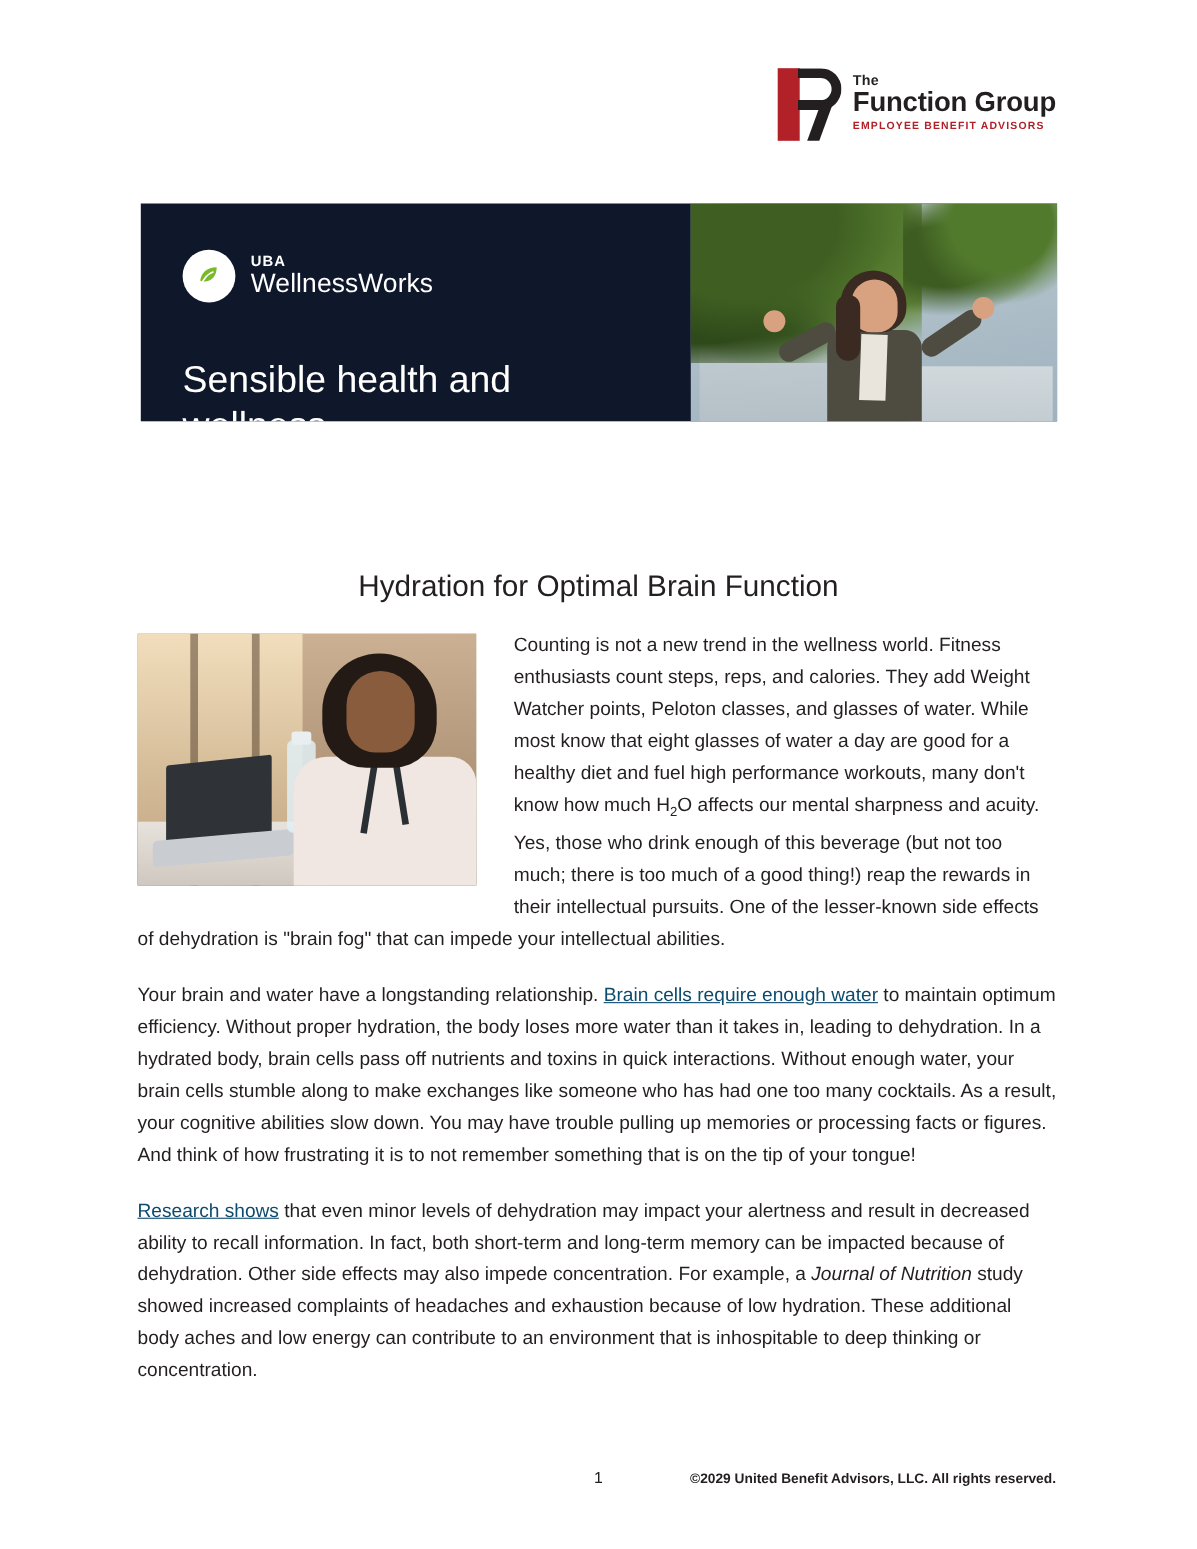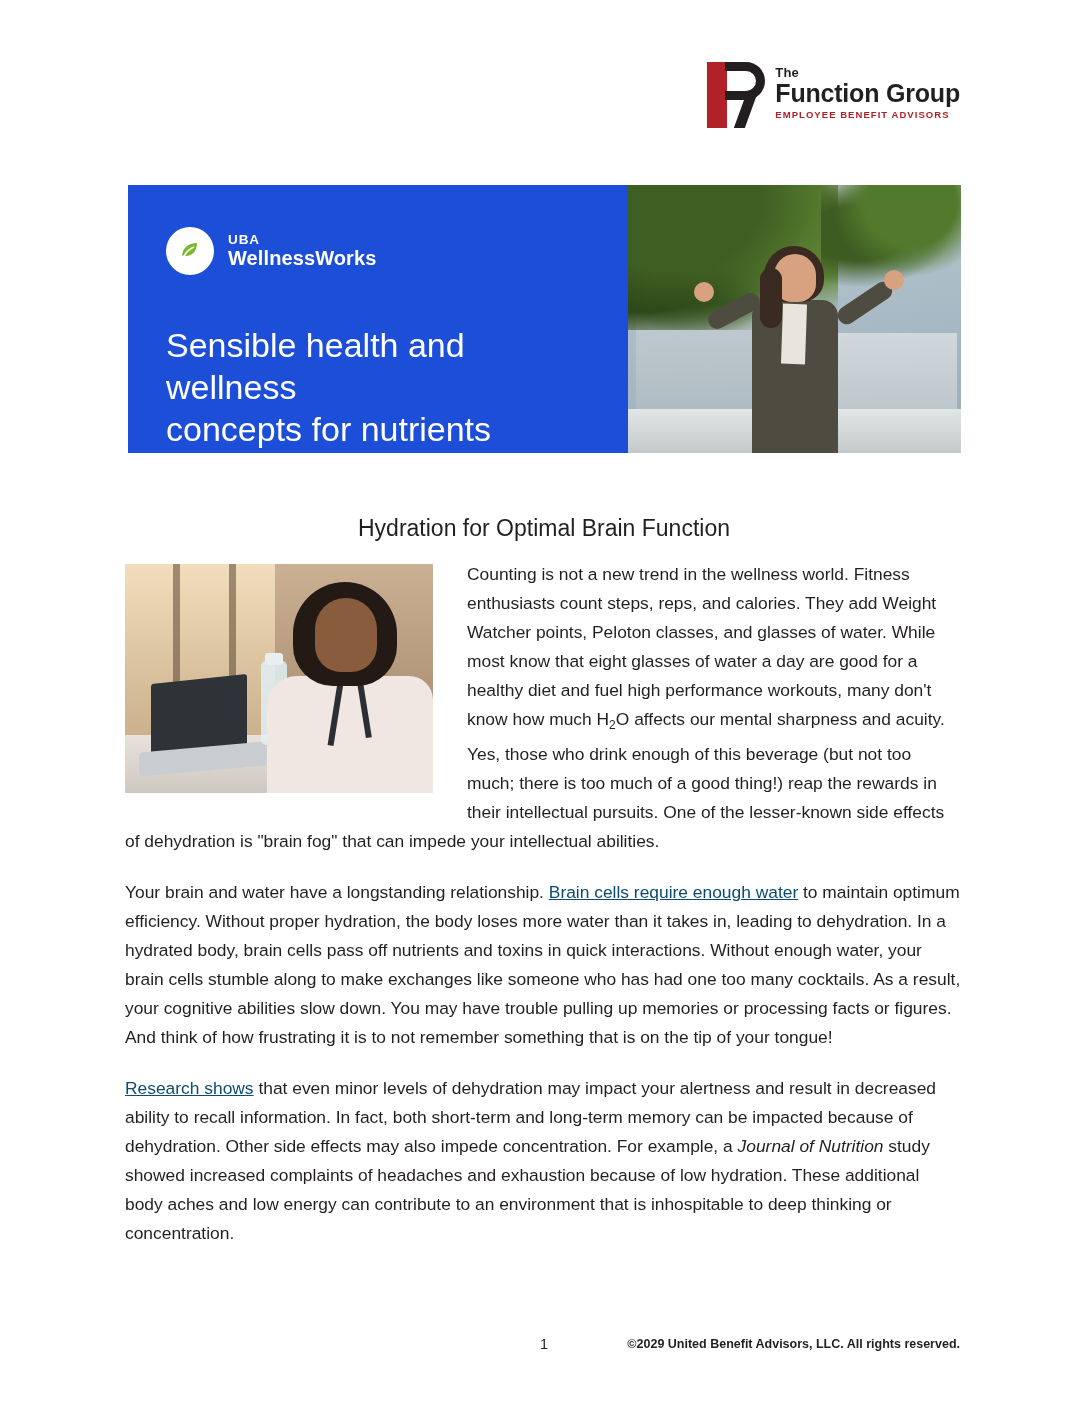--- a/index.html
+++ b/index.html
@@ -90,22 +90,22 @@
     line-height: 13px;
     margin-top: 1px;
   }
 
   
   .hero {
     position: absolute;
     left: 128px;
     top: 185px;
     width: 833px;
-    height: 268px;
-    background: #1d4ed8;
+    height: 198px;
+    background: #0f172a;
     overflow: hidden;
   }
   .hero-left {
     position: absolute;
     left: 0;
     top: 0;
     width: 500px;
     height: 268px;
     padding: 42px 0 0 38px;
     box-sizing: border-box;
@@ -128,22 +128,22 @@
   .uba-words {
     color: #ffffff;
     line-height: 1.12;
   }
   .uba-words .uba-small {
     font-size: 13.5px;
     font-weight: bold;
     letter-spacing: 0.9px;
   }
   .uba-words .uba-big {
-    font-size: 20px;
-    font-weight: bold;
+    font-size: 24px;
+    font-weight: normal;
     letter-spacing: 0.1px;
   }
   .hero-head {
     margin-top: 49px;
     color: #ffffff;
     font-size: 34px;
     line-height: 42px;
     font-weight: normal;
     max-width: 430px;
   }
@@ -240,30 +240,30 @@
     position: absolute; right: -34px; top: 32px; width: 20px; height: 20px;
     background: #d8a281; border-radius: 50%;
   }
 
   
   .article-title {
     position: absolute;
     left: 0; right: 0;
     top: 500px;
     text-align: center;
-    font-size: 23px;
+    font-size: 27px;
     font-weight: normal;
     color: #231f20;
   }
 
   
   .content {
     position: absolute;
     left: 125px;
-    top: 560px;
+    top: 572px;
     width: 836px;
     font-size: 17.4px;
     line-height: 29px;
     color: #231f20;
   }
   .content p {
     margin: 0 0 22px 0;
     text-align: left;
   }
   .figure {

